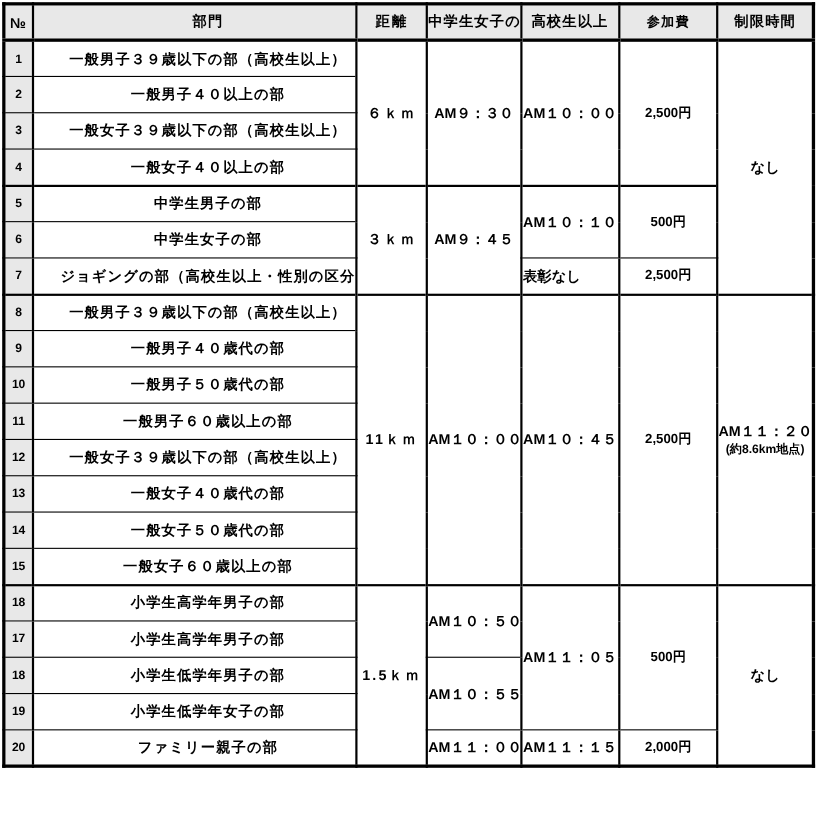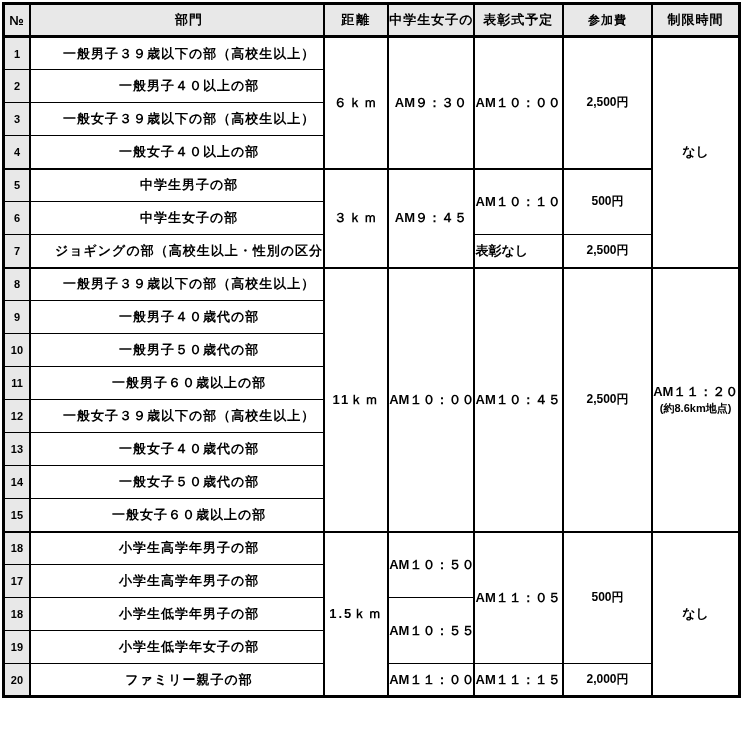--- a/index.html
+++ b/index.html
@@ -72,21 +72,21 @@
 <body>
 
 <div class="page">
   <table class="event-table">
     <thead>
       <tr id="head-row">
           <th class="col-no">№</th>
           <th class="col-division">部門</th>
           <th class="col-distance">距離</th>
           <th class="col-start">中学生女子の部</th>
-          <th class="col-ceremony">表彰式予定</th>
+          <th class="col-ceremony">高校生以上</th>
           <th class="col-fee">参加費</th>
           <th class="col-limit">制限時間</th>
         </tr>
     </thead>
     <tbody id="body-rows">
         <tr class="group-start">
           <td class="col-no">1</td>
           <td class="col-division">一般男子３９歳以下の部（高校生以上）</td>
           <td class="col-distance" rowspan="4">６ｋｍ</td>
           <td class="col-start" rowspan="4">AM９：３０</td>

